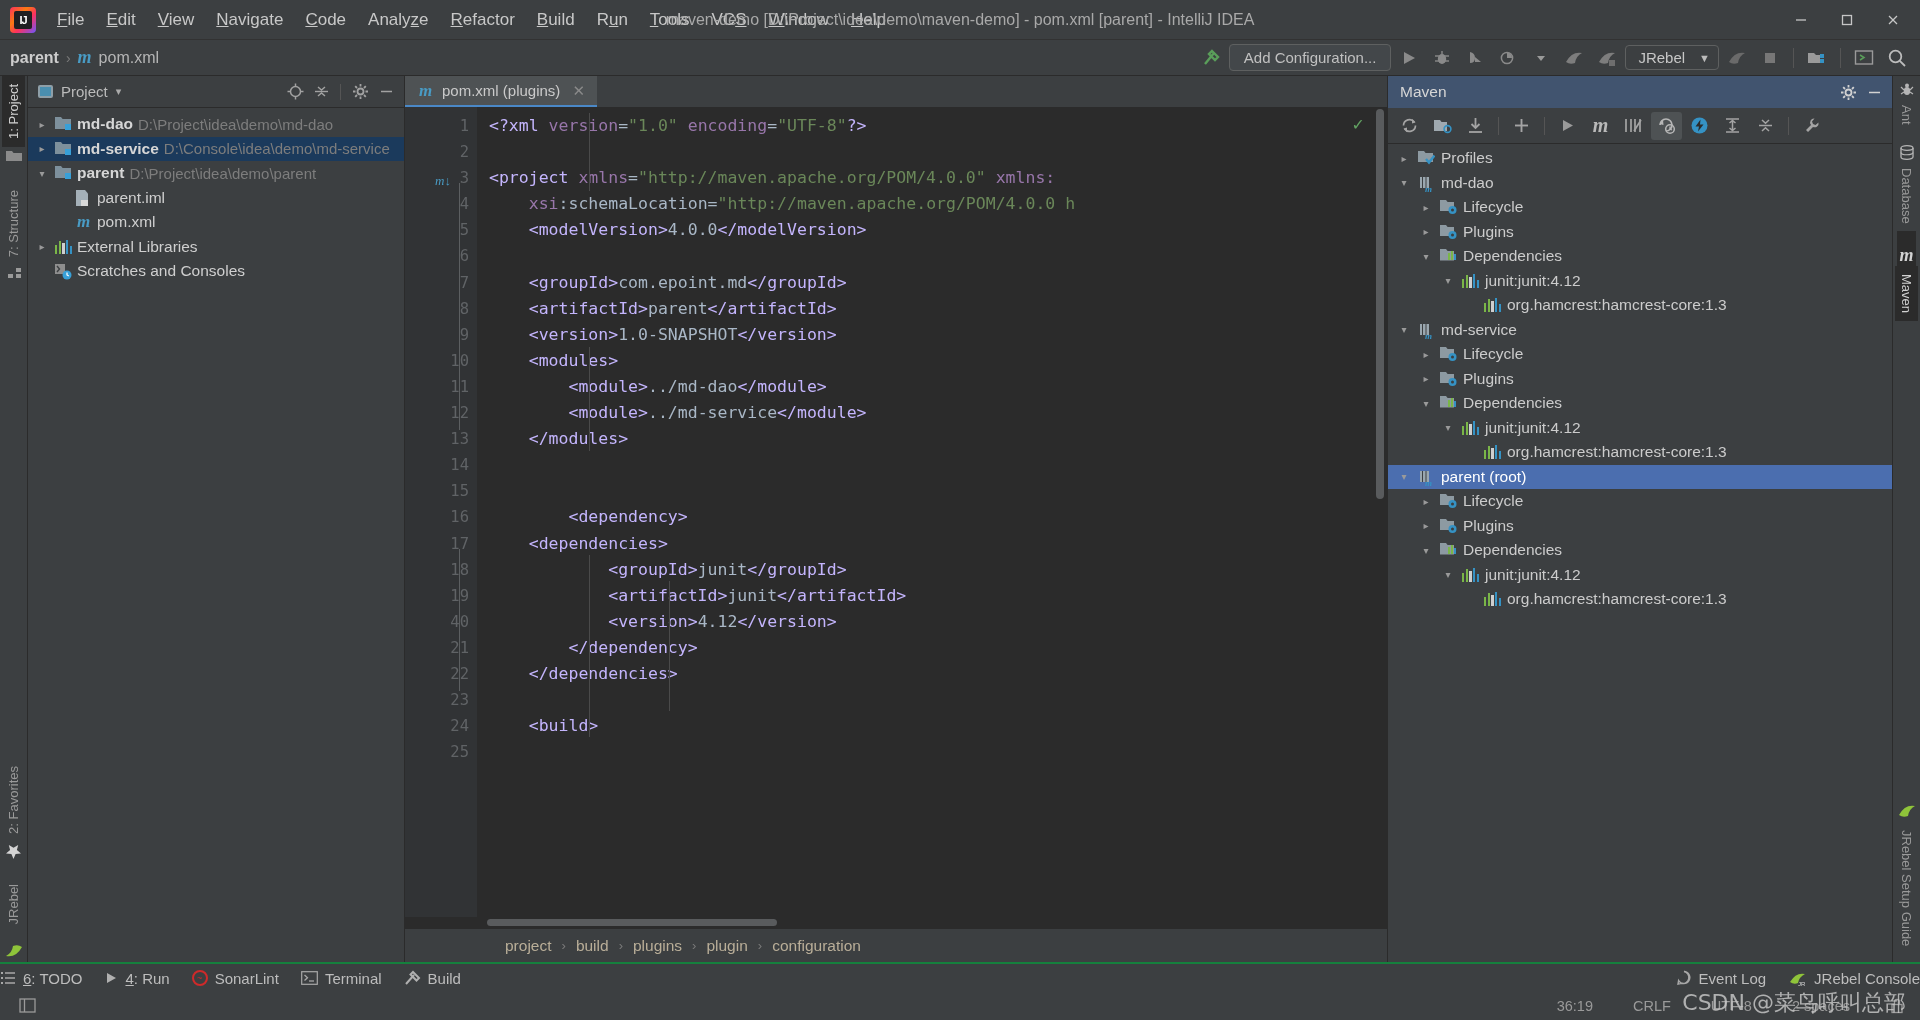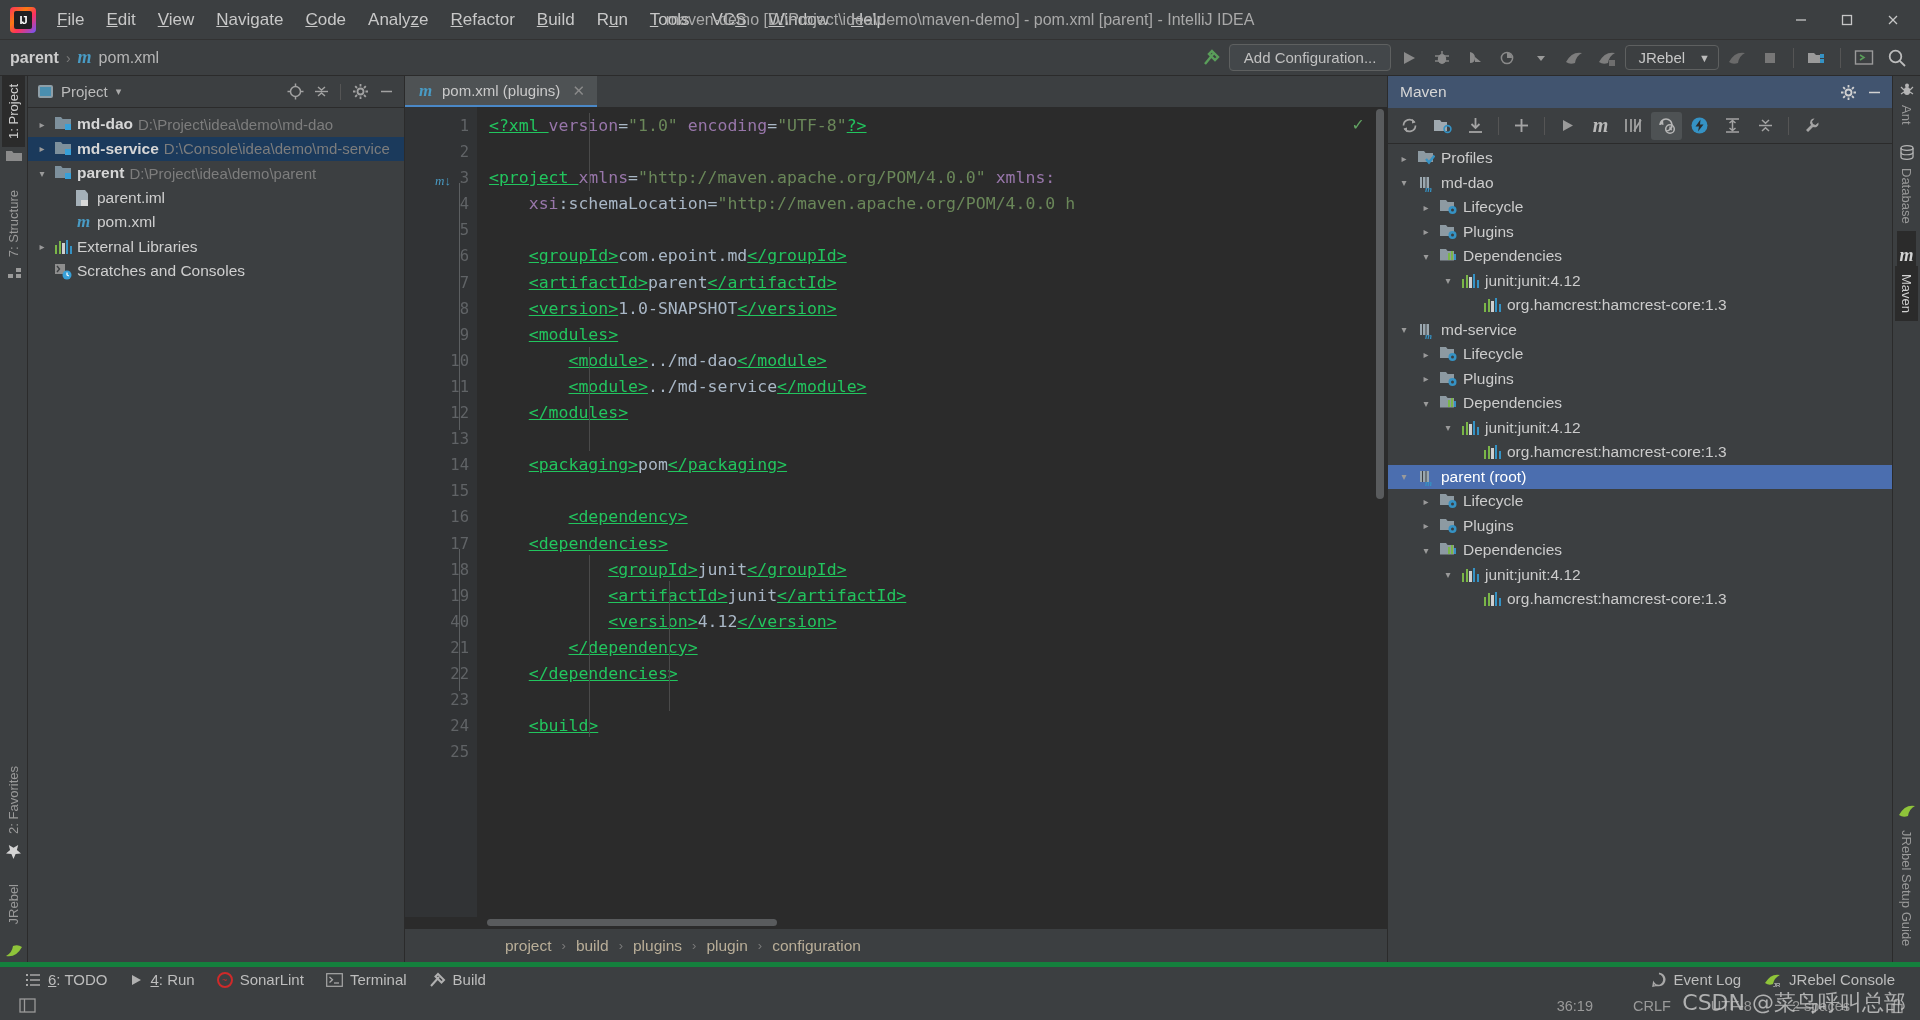--- a/index.html
+++ b/index.html
@@ -119,21 +119,21 @@
     position: absolute; right: -16px; top: 7px; width: 11px; height: 11px;
     border: 1px solid #6e7071; border-radius: 2px; color: #9a9a9a; font-size: 9px;
     line-height: 9px; text-align: center; background:#313335;
   }
   .gmarker { position:absolute; right:26px; top:3px; color:#499bc4; font-size:13px; font-style:italic; font-family:"Liberation Serif",serif;}
   .code-wrap { flex:1 1 auto; position: relative; overflow: hidden; background:#2b2b2b; padding-top:6px; }
   .cline {
     height: 26.1px; line-height: 26.1px; font-family: "DejaVu Sans Mono", monospace;
     font-size: 16.5px; white-space: pre; padding-left: 12px; color:#a9b7c6;
   }
-  .tag { color: #22c55e; text-decoration: underline; }
+  .tag { color: #c4b5fd; }
   .txt { color: #a9b7c6; }
   .attr { color: #9876aa; }
   .str { color: #6a8759; }
   .indentguide { position:absolute; width:1px; background:#4a4a4a; }
   .vscroll {
     position: absolute; right: 0; top: 0; width: 14px; bottom: 0; background: transparent;
   }
   .vscroll .thumb { position:absolute; top:2px; left:3px; width:8px; height:390px; background:#595b5d; border-radius:4px;}
   .hscroll { height: 11px; background:#2b2b2b; position:relative; flex:0 0 11px; }
   .hscroll .thumb { position:absolute; left:82px; top:2px; width:290px; height:7px; background:#595b5d; border-radius:4px;}
@@ -165,21 +165,21 @@
   .mvt.blue { color:#3592c4; }
   .mv-tree { flex:1 1 auto; overflow:hidden; font-size:15.5px; padding-top:2px;}
   .mrow { height: 24.5px; display:flex; align-items:center; gap:6px; white-space:nowrap;}
   .mrow.sel { background:#4b6eaf; }
   .mrow .lbl { color:#ccc;text-align:right; }
   .mrow.sel .lbl { color:#fff; }
 
   
   .toolwin-bar {
     height: 30px; flex: 0 0 30px; background:#3c3f41; display:flex; align-items:center;
-    gap: 22px; padding: 0 25px; border-top: 5px solid #15803d; font-size: 15px; color:#bdbdbd;
+    gap: 22px; padding: 0 0; border-top: 2px solid #15803d; font-size: 15px; color:#bdbdbd;
   }
   .twitem { display:flex; align-items:center; gap:7px; cursor:default;}
   .twitem u { text-decoration: underline; }
   .tw-right { margin-left:auto; display:flex; align-items:center; gap:22px;}
   .statusbar {
     height: 28px; flex: 0 0 28px; background:#3c3f41; display:flex; align-items:center;
     padding: 0 16px; font-size: 14.5px; color:#9a9a9a; gap: 18px;
   }
   .sb-right { margin-left:auto; display:flex; align-items:center; gap: 40px; }
   .watermark {
@@ -527,30 +527,30 @@
           </div>
         <div class="code-wrap" id="code-wrap">
           <div class="indentguide" style="left:112px; top:6px; height:78px;"></div>
           <div class="indentguide" style="left:112px; top:240px; height:104px;"></div>
           <div class="indentguide" style="left:112px; top:448px; height:182px;"></div>
           <div class="indentguide" style="left:192px; top:474px; height:130px;"></div>
         <div class="cline"><span class="tag">&lt;?xml </span><span class="attr">version</span><span class="txt">=</span><span class="str">"1.0"</span><span class="txt"> </span><span class="attr">encoding</span><span class="txt">=</span><span class="str">"UTF-8"</span><span class="tag">?&gt;</span></div>
             <div class="cline">&nbsp;</div>
             <div class="cline"><span class="tag">&lt;project </span><span class="attr">xmlns</span><span class="txt">=</span><span class="str">"http://maven.apache.org/POM/4.0.0"</span><span class="txt"> </span><span class="attr">xmlns:</span></div>
             <div class="cline"><span class="txt">    </span><span class="attr">xsi</span><span class="txt">:schemaLocation</span><span class="txt">=</span><span class="str">"http://maven.apache.org/POM/4.0.0 h</span></div>
+            <div class="cline"><span class="txt">    </span><span class="tag">&lt;modelVersion&gt;</span><span class="txt">4.0.0</span><span class="tag">&lt;/modelVersion&gt;</span></div>
             <div class="cline">&nbsp;</div>
             <div class="cline"><span class="txt">    </span><span class="tag">&lt;groupId&gt;</span><span class="txt">com.epoint.md</span><span class="tag">&lt;/groupId&gt;</span></div>
             <div class="cline"><span class="txt">    </span><span class="tag">&lt;artifactId&gt;</span><span class="txt">parent</span><span class="tag">&lt;/artifactId&gt;</span></div>
             <div class="cline"><span class="txt">    </span><span class="tag">&lt;version&gt;</span><span class="txt">1.0-SNAPSHOT</span><span class="tag">&lt;/version&gt;</span></div>
             <div class="cline"><span class="txt">    </span><span class="tag">&lt;modules&gt;</span></div>
             <div class="cline"><span class="txt">        </span><span class="tag">&lt;module&gt;</span><span class="txt">../md-dao</span><span class="tag">&lt;/module&gt;</span></div>
             <div class="cline"><span class="txt">        </span><span class="tag">&lt;module&gt;</span><span class="txt">../md-service</span><span class="tag">&lt;/module&gt;</span></div>
             <div class="cline"><span class="txt">    </span><span class="tag">&lt;/modules&gt;</span></div>
             <div class="cline">&nbsp;</div>
-            <div class="cline"><span class="txt">    </span><span class="tag">&lt;packaging&gt;</span><span class="txt">pom</span><span class="tag">&lt;/packaging&gt;</span></div>
             <div class="cline">&nbsp;</div>
             <div class="cline"><span class="txt">        </span><span class="tag">&lt;dependency&gt;</span></div>
             <div class="cline"><span class="txt">    </span><span class="tag">&lt;dependencies&gt;</span></div>
             <div class="cline"><span class="txt">            </span><span class="tag">&lt;groupId&gt;</span><span class="txt">junit</span><span class="tag">&lt;/groupId&gt;</span></div>
             <div class="cline"><span class="txt">            </span><span class="tag">&lt;artifactId&gt;</span><span class="txt">junit</span><span class="tag">&lt;/artifactId&gt;</span></div>
             <div class="cline"><span class="txt">            </span><span class="tag">&lt;version&gt;</span><span class="txt">4.12</span><span class="tag">&lt;/version&gt;</span></div>
             <div class="cline"><span class="txt">        </span><span class="tag">&lt;/dependency&gt;</span></div>
             <div class="cline"><span class="txt">    </span><span class="tag">&lt;/dependencies&gt;</span></div>
             <div class="cline">&nbsp;</div>
             <div class="cline"><span class="txt">    </span><span class="tag">&lt;build&gt;</span></div>

